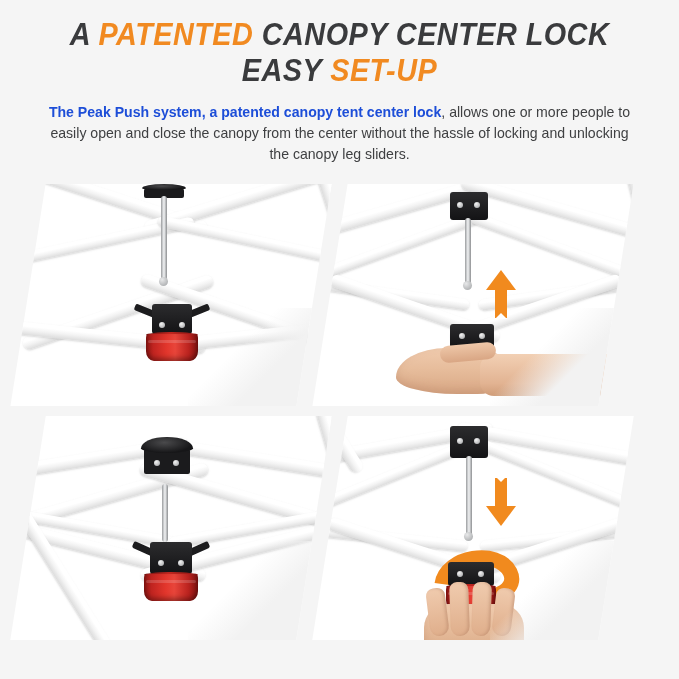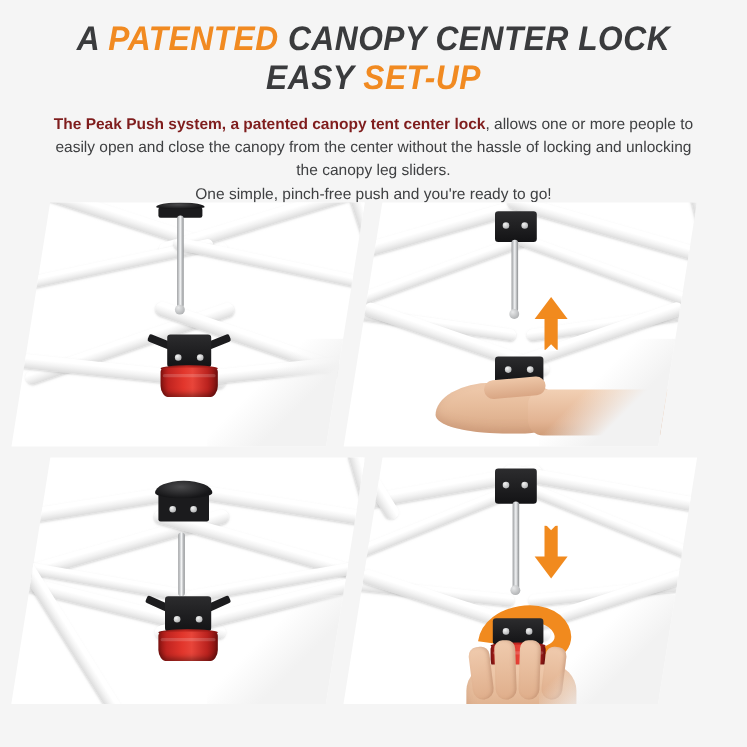--- a/index.html
+++ b/index.html
@@ -29,21 +29,21 @@
   .title-line2{margin-top:-2px;}
 
   .body-copy{
     margin:12px auto 0 auto;
     width:600px;
     font-size:14.1px;
     line-height:1.52;
     color:#3f4042;
     text-align:center;
   }
-  .body-copy b{font-weight:bold;color:#7f1d1d;}
+  .body-copy b{font-weight:bold;color:#1d4ed8;}
 
   
   .grid{
     position:absolute;
     left:0;top:182px;
     width:679px;height:465px;
   }
   .panel{
     position:absolute;
     overflow:hidden;
@@ -173,21 +173,20 @@
 <body>
 
 <div class="sheet">
 
   <div class="header">
     <div class="title"><span>A </span><span class="hl">PATENTED</span><span> CANOPY CENTER LOCK</span></div>
     <div class="title title-line2"><span>EASY </span><span class="hl">SET-UP</span></div>
 
     <div class="body-copy">
       <b>The Peak Push system, a patented canopy tent center lock</b><span>, allows one or more people to easily open and close the canopy from the center without the hassle of locking and unlocking the canopy leg sliders.</span><br>
-      <span>One simple, pinch-free push and you're ready to go!</span>
     </div>
   </div>
 
   <div class="grid">
 
     <div class="panel p1">
       <div class="inner">
 
         <div class="bar th" style="left:-26px;top:6px;width:210px;transform:rotate(18deg);"></div>
         <div class="bar th" style="left:112px;top:6px;width:220px;transform:rotate(-17deg);"></div>

